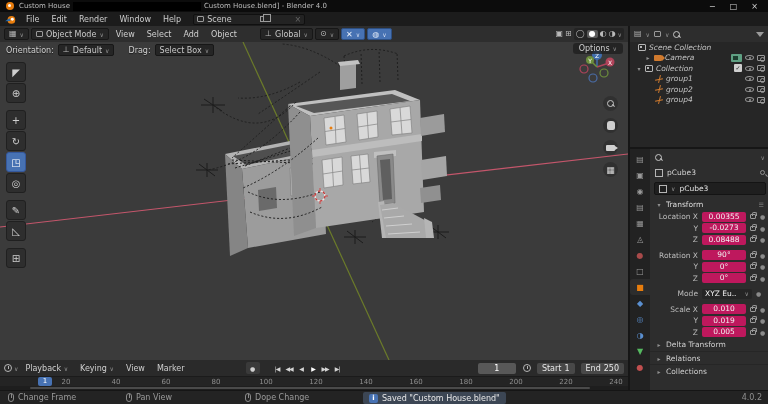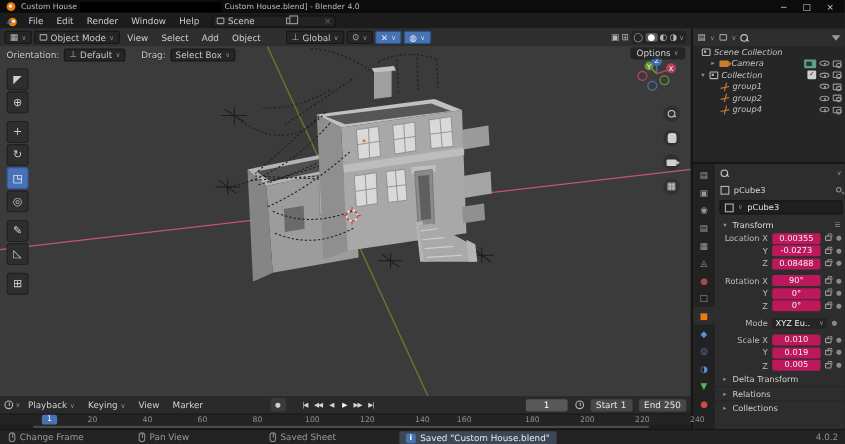--- a/index.html
+++ b/index.html
@@ -130,21 +130,21 @@
   .rec-btn { width:14px; height:12px; background:#3a3a3a; border-radius:2px; display:flex; align-items:center;
              justify-content:center; color:#d0d0d0; font-size:6px; margin-left:54px;}
   .transport { display:flex; align-items:center; gap:1px; margin-left:10px; }
   .tbtn { min-width:11px; height:12px; display:flex; align-items:center; justify-content:center;
           color:#d5d5d5; font-size:6px; letter-spacing:-1px;}
   .frame-field { width:38px; height:11px; background:#585858; border-radius:2px; color:#fff; text-align:center;
                  line-height:11px; margin-left:auto;}
   .se-pill { display:flex; align-items:center; gap:3px; background:#484848; border-radius:2px; height:11px;
              padding:0 5px; color:#e8e8e8; margin-left:4px;}
   .tl-ruler { position:relative; height:10px; background:#242424; border-top:1px solid #1b1b1b; }
-  .tick { position:absolute; top:1px; transform:translateX(-50%); color:#8f8f8f; font-size:7px;margin-left:18px; }
+  .tick { position:absolute; top:1px; transform:translateX(-50%); color:#8f8f8f; font-size:7px; }
   .playhead { position:absolute; left:38px; top:0; width:14px; height:9px; background:#4772b3; border-radius:2px;
               color:#fff; font-size:7px; text-align:center; line-height:9px; z-index:2;}
   .playline { position:absolute; left:44px; top:9px; width:1px; height:11px; background:#4772b3; }
   .tl-scroll { position:relative; height:4px; background:#1e1e1e; }
   .tl-thumb { position:absolute; left:30px; top:1px; width:560px; height:2px; background:#4a4a4a; border-radius:2px;}
 
   
   .statusbar { position:absolute; left:0; top:390px; width:768px; height:14px; background:#232323;
                border-top:1px solid #151515; color:#9a9a9a; }
   .sb-item { position:absolute; top:2px; display:flex; align-items:center; gap:4px; }
@@ -594,21 +594,21 @@
     </div>
     <div class="tl-ruler">
       <span class="playhead">1</span>
       <span class="tick" style="left:66px">20</span>
       <span class="tick" style="left:116px">40</span>
       <span class="tick" style="left:166px">60</span>
       <span class="tick" style="left:216px">80</span>
       <span class="tick" style="left:266px">100</span>
       <span class="tick" style="left:316px">120</span>
       <span class="tick" style="left:366px">140</span>
-      <span class="tick" style="left:404px">160</span>
+      <span class="tick" style="left:416px">160</span>
       <span class="tick" style="left:466px">180</span>
       <span class="tick" style="left:516px">200</span>
       <span class="tick" style="left:566px">220</span>
       <span class="tick" style="left:616px">240</span>
       <span class="playline"></span>
     </div>
     <div class="tl-scroll">
         <span class="tl-thumb"></span>
       </div>
   </div>
@@ -617,21 +617,21 @@
     <span class="sb-item" style="left:8px">
       <span class="i-mouse"></span>
       <span>Change Frame</span>
     </span>
     <span class="sb-item" style="left:126px">
       <span class="i-mouse"></span>
       <span>Pan View</span>
     </span>
     <span class="sb-item" style="left:245px">
       <span class="i-mouse"></span>
-      <span>Saved Sheet</span>
+      <span>Dope Change</span>
     </span>
     <span class="sb-msg">
       <span class="i-info">i</span>
       <span>Saved "Custom House.blend"</span>
     </span>
     <span class="sb-version">4.0.2</span>
   </div>
 </div>
 
 </body></html>

